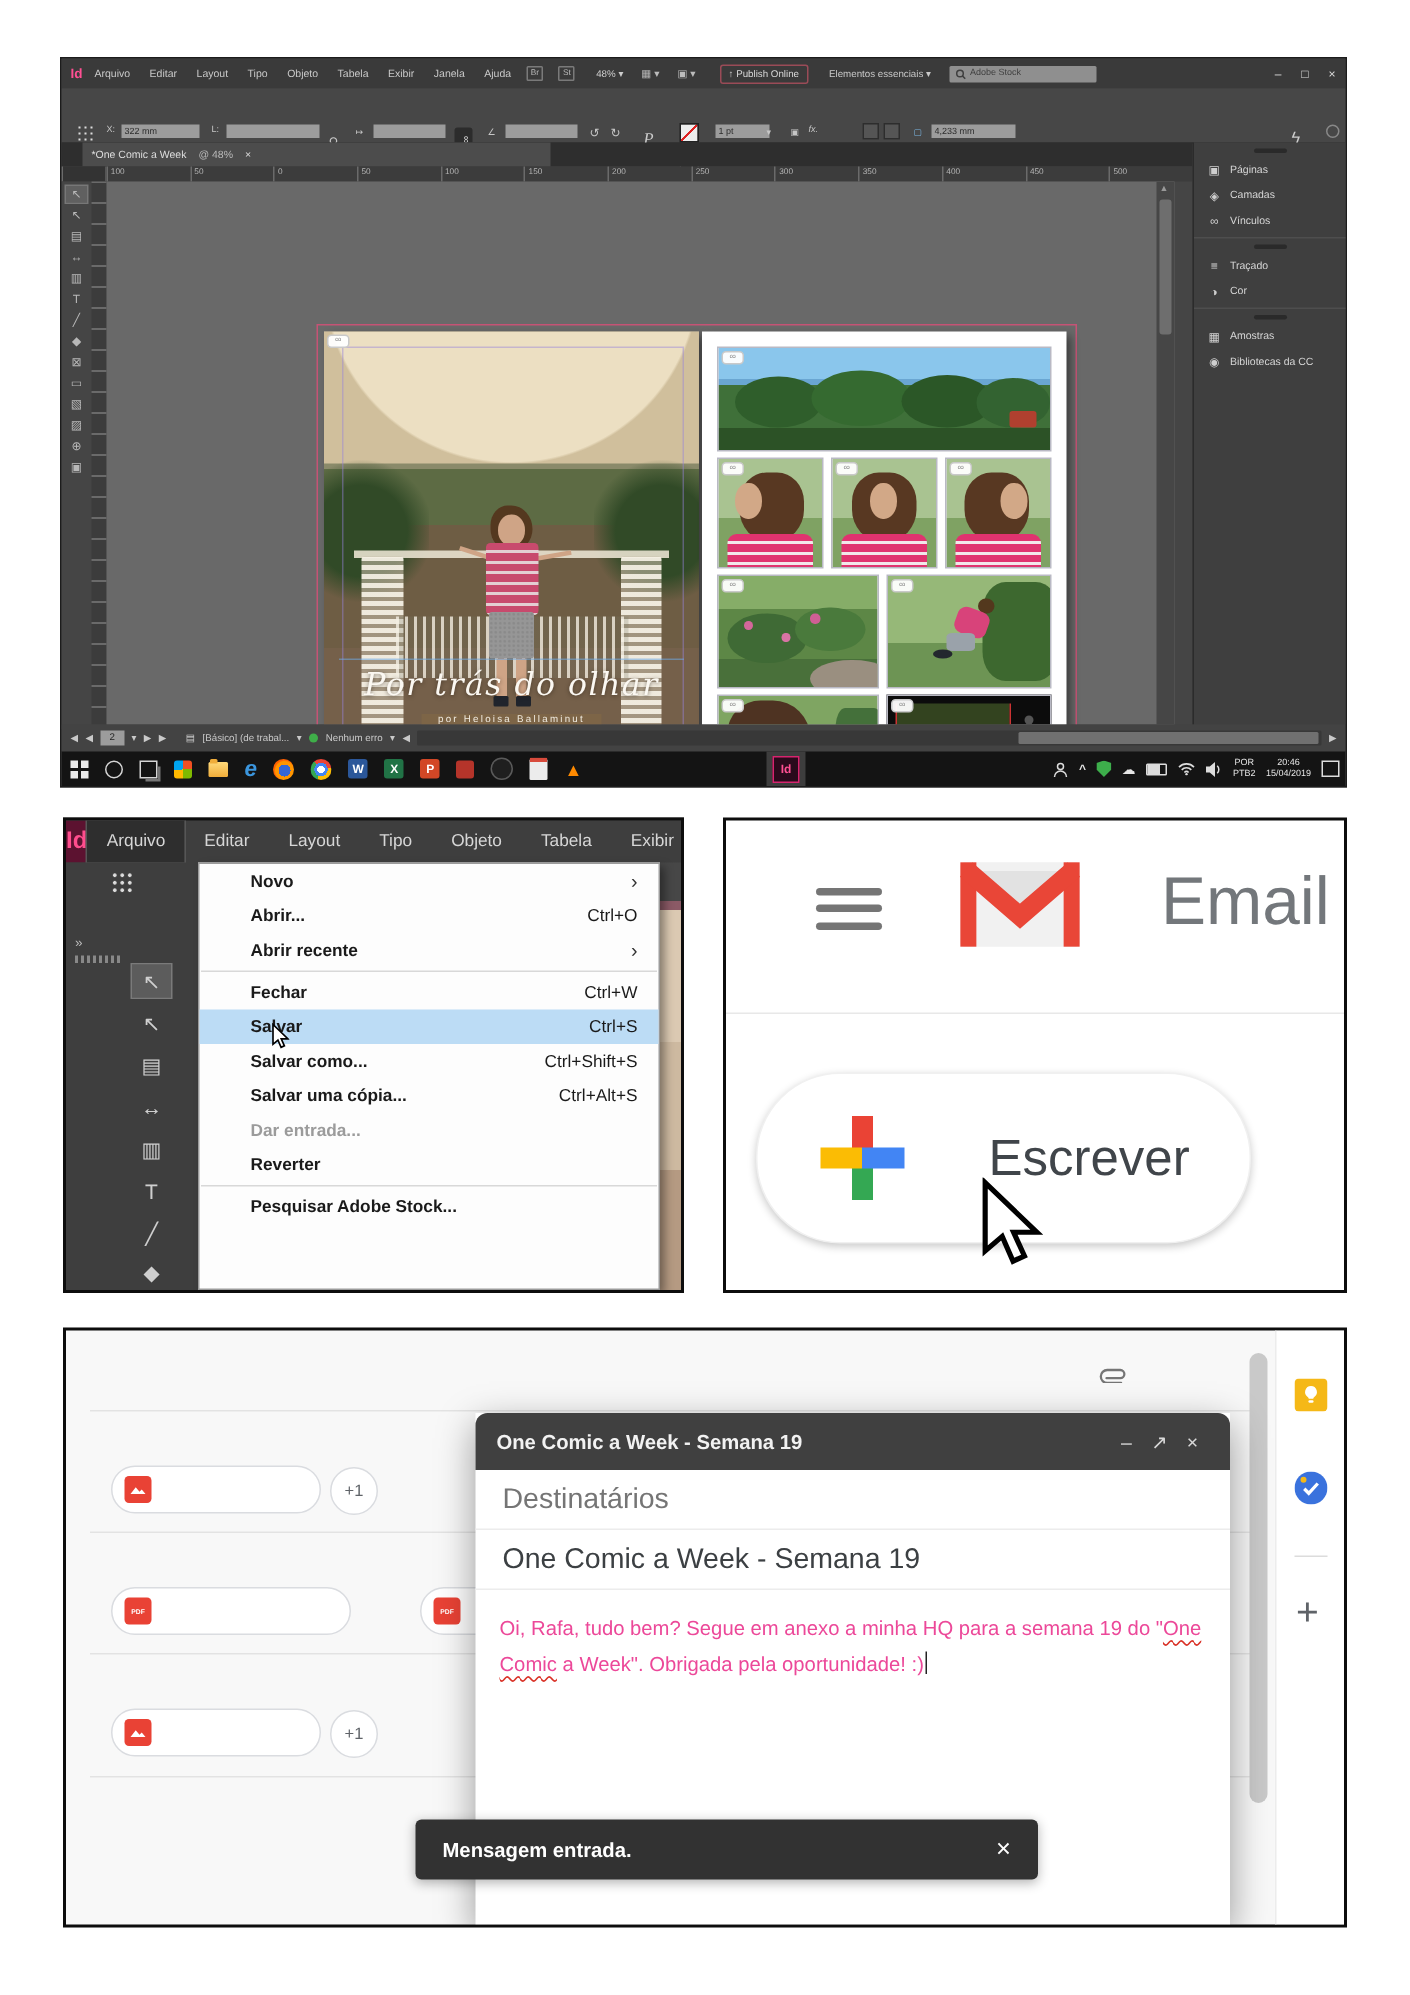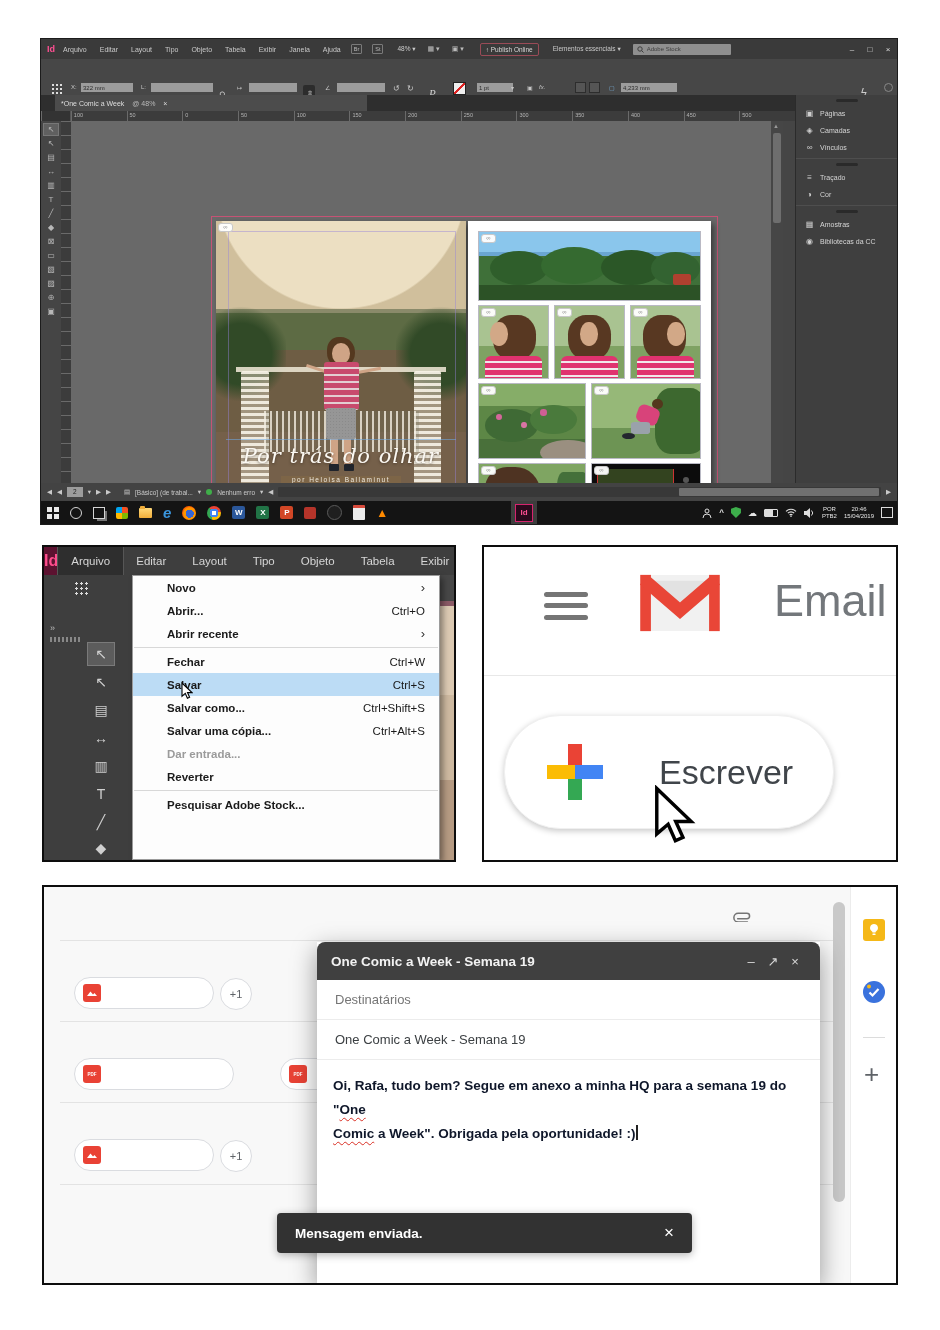--- a/index.html
+++ b/index.html
@@ -151,22 +151,22 @@
   .chip .fic{width:18px;height:18px;border-radius:3px;background:#e94235;display:flex;align-items:center;justify-content:center;color:#fff;font-size:4.5px;font-weight:bold;}
   .plus1{position:absolute;width:30px;height:30px;border:1px solid #dadce0;border-radius:50%;background:#fff;color:#5f6368;font-size:11px;display:flex;align-items:center;justify-content:center;}
   .gscroll{left:789px;top:15px;width:12px;height:300px;background:#c9c9c9;border-radius:6px;}
   .gsidebar{left:806px;top:0;width:46px;height:396px;background:#fff;border-left:1px solid #ececec;}
   .gsidebar .hr{width:22px;border-top:1px solid #dcdcdc;margin:0 auto;}
   .composewin{left:273px;top:55px;width:503px;height:341px;background:#fff;box-shadow:0 8px 24px rgba(0,0,0,.4);z-index:5;}
   .cw-head{left:0;top:0;width:100%;height:38px;background:#404040;border-radius:8px 8px 0 0;display:flex;align-items:center;box-sizing:border-box;padding:0 14px;}
   .cw-head .t{color:#f2f2f2;font-size:13.5px;font-weight:bold;flex:1;}
   .cw-head .ic{color:#d9d9d9;width:22px;text-align:center;font-size:13px;}
   .cw-row{position:absolute;left:0;width:100%;height:40px;border-bottom:1px solid #ececec;box-sizing:border-box;display:flex;align-items:center;padding:0 16px;font-size:13.5px;}
-  .cw-row input{border:none;outline:none;width:100%;font-size:13px;color:#3c4043;font-family:"Liberation Sans",sans-serif;background:transparent;}
-  .cw-body{position:absolute;left:0;top:118px;width:100%;padding:14px 16px;box-sizing:border-box;font-size:13.5px;color:#0f172a;line-height:24px;font-weight:bold;}
+  .cw-row input{border:none;outline:none;width:100%;font-size:19px;color:#3c4043;font-family:"Liberation Sans",sans-serif;background:transparent;}
+  .cw-body{position:absolute;left:0;top:118px;width:100%;padding:14px 16px;box-sizing:border-box;font-size:13.5px;color:#ec4899;line-height:24px;}
   .misspell{text-decoration:underline;text-decoration-style:wavy;text-decoration-color:#d93025;text-decoration-thickness:1px;text-underline-offset:3px;}
   .caret{display:inline-block;width:1.3px;height:15px;background:#222;vertical-align:-2px;margin-left:1px;}
   .toast{left:233px;top:326px;width:415px;height:40px;background:#323232;border-radius:4px;z-index:6;display:flex;align-items:center;padding:0 18px;box-sizing:border-box;box-shadow:0 2px 8px rgba(0,0,0,.3);}
   .toast .msg{color:#fff;font-size:13.5px;font-weight:bold;flex:1;}
   .toast .x{color:#fff;font-size:17px;}
 </style>
 </head>
 <body>
 
 <div id="page">
@@ -682,18 +682,18 @@
       <div class="cw-row" style="top:78px;">
         <input value="One Comic a Week - Semana 19" style="">
       </div>
       <div class="cw-body">
         <span>Oi, Rafa, tudo bem? Segue em anexo a minha HQ para a semana 19 do "</span><span class="misspell">One</span><br>
         <span class="misspell">Comic</span><span> a Week". Obrigada pela oportunidade! :)</span><span class="caret"></span>
       </div>
     </div>
 
     <div class="ab toast">
-      <span class="msg">Mensagem enviada.</span>
+      <span class="msg">Mensagem entrada.</span>
       <span class="x">×</span>
     </div>
   </section>
 
 </div>
 
 </body></html>

